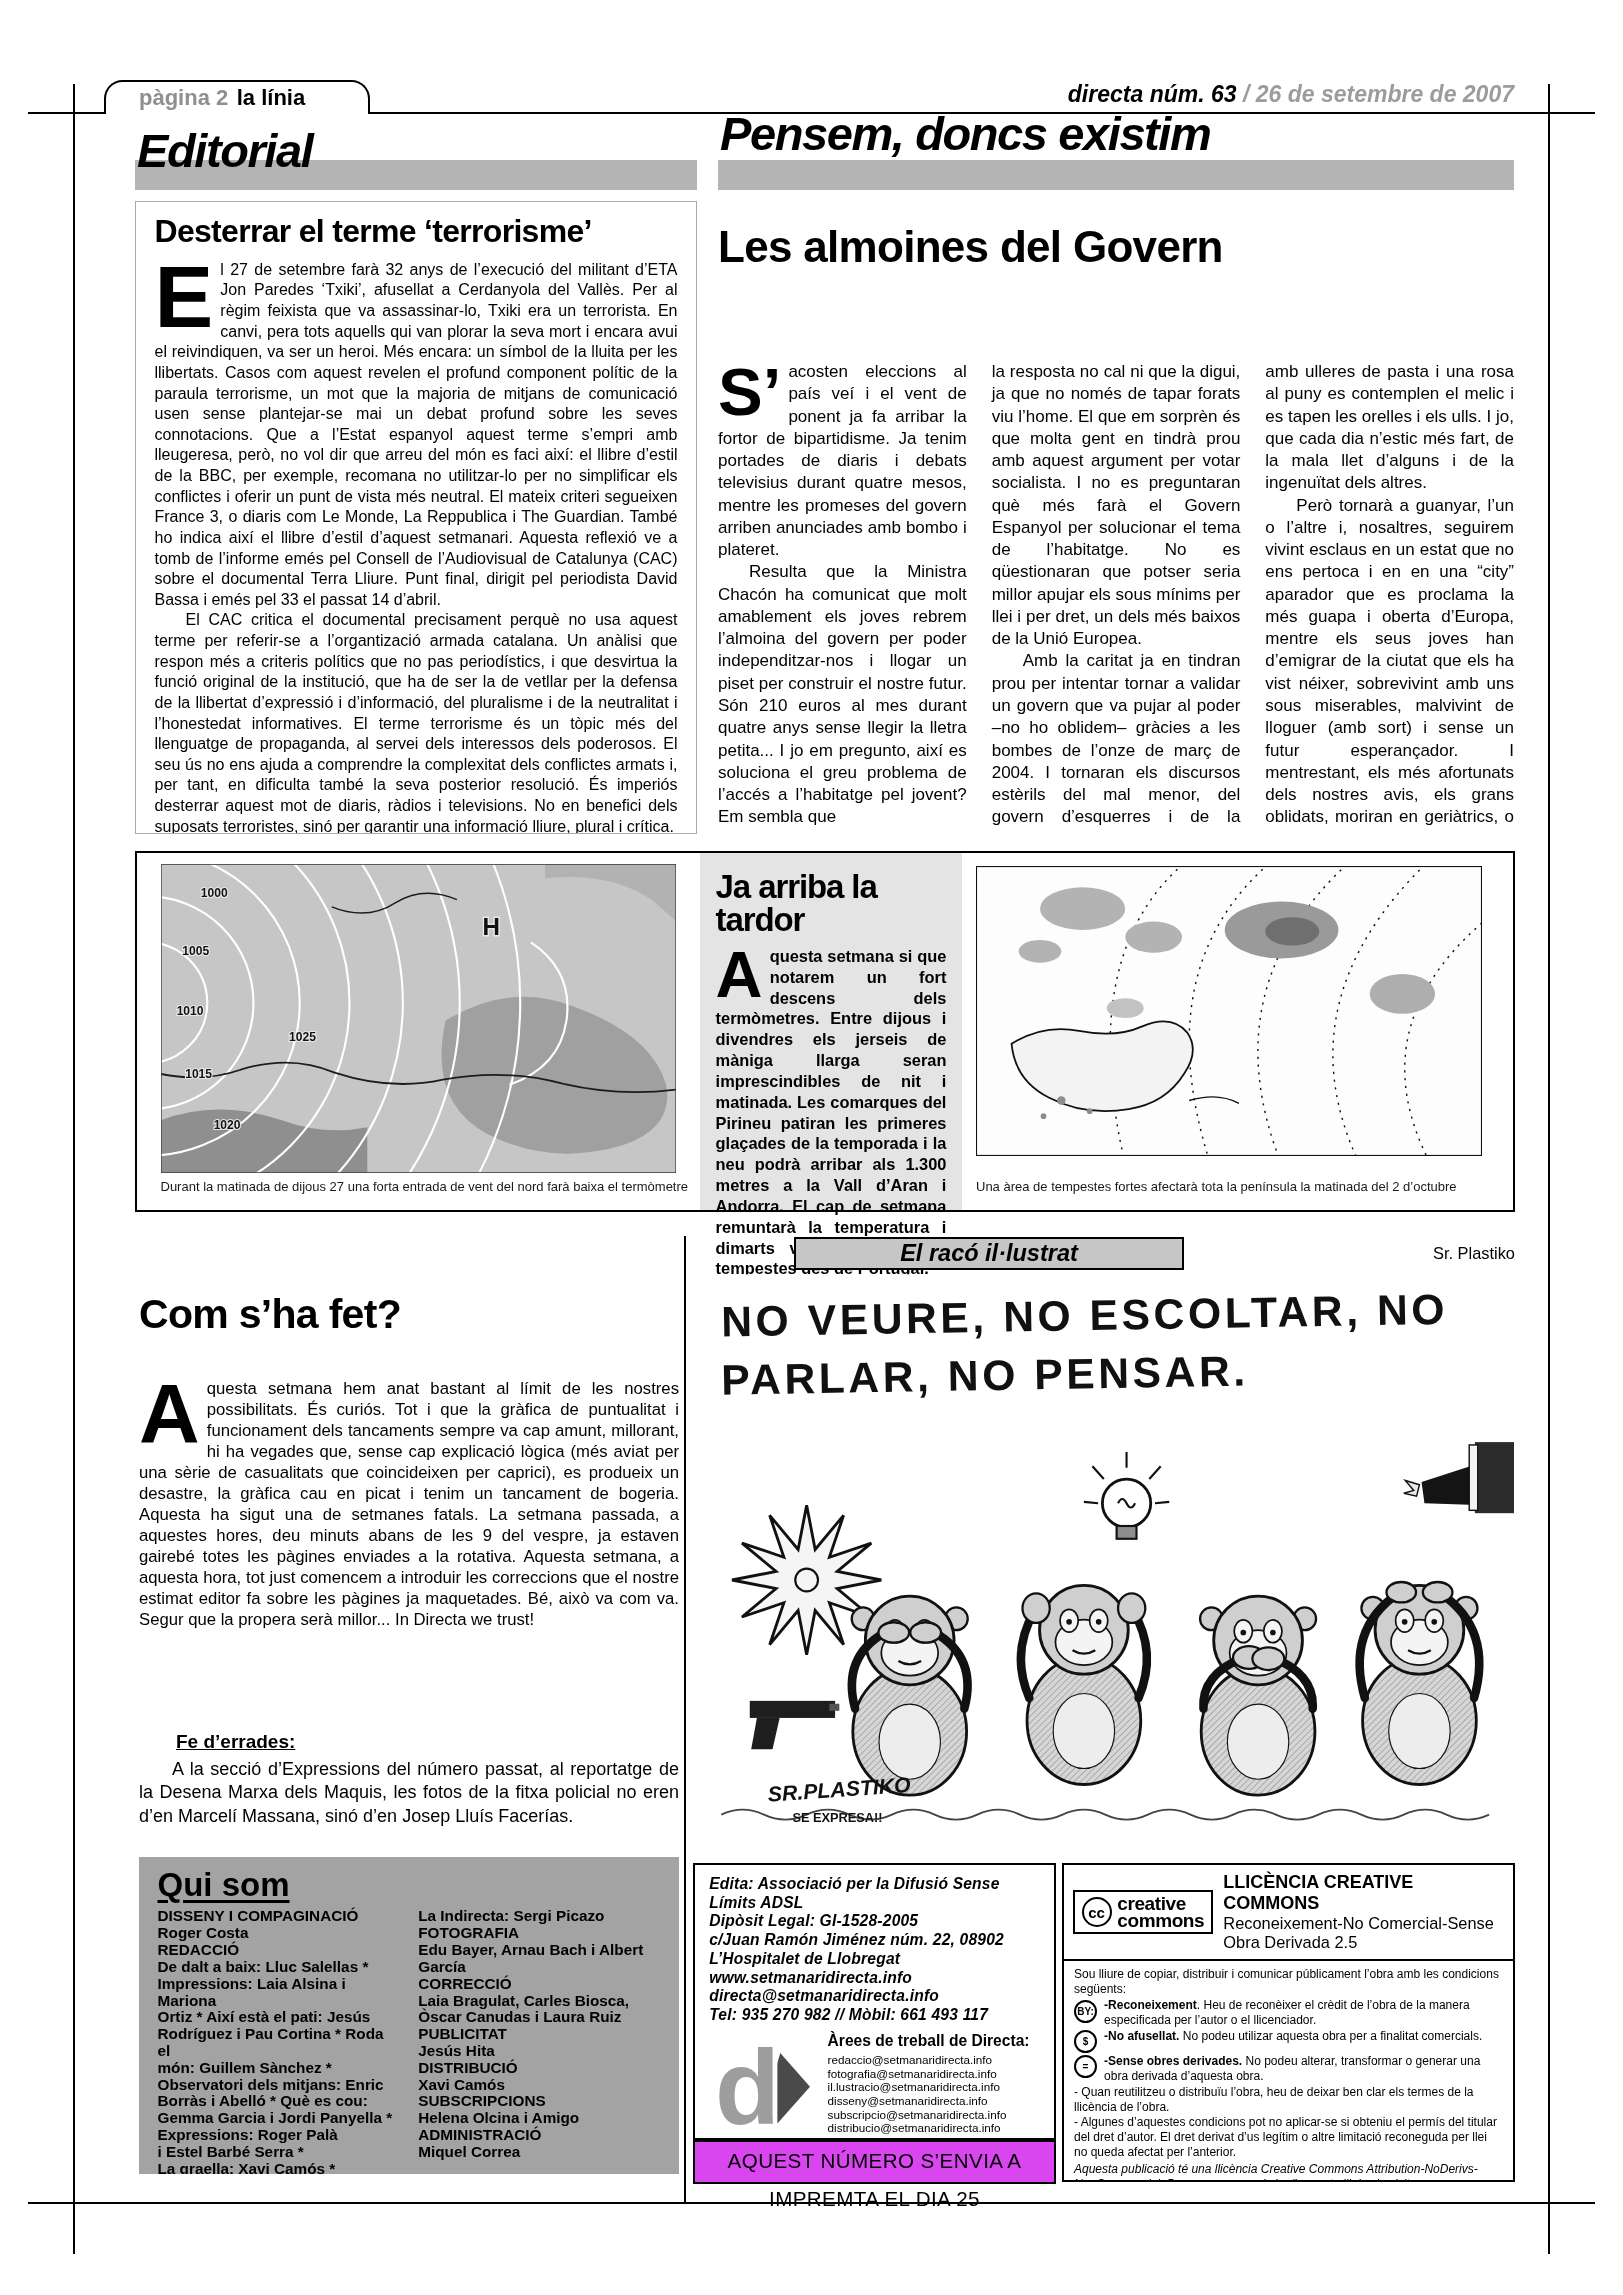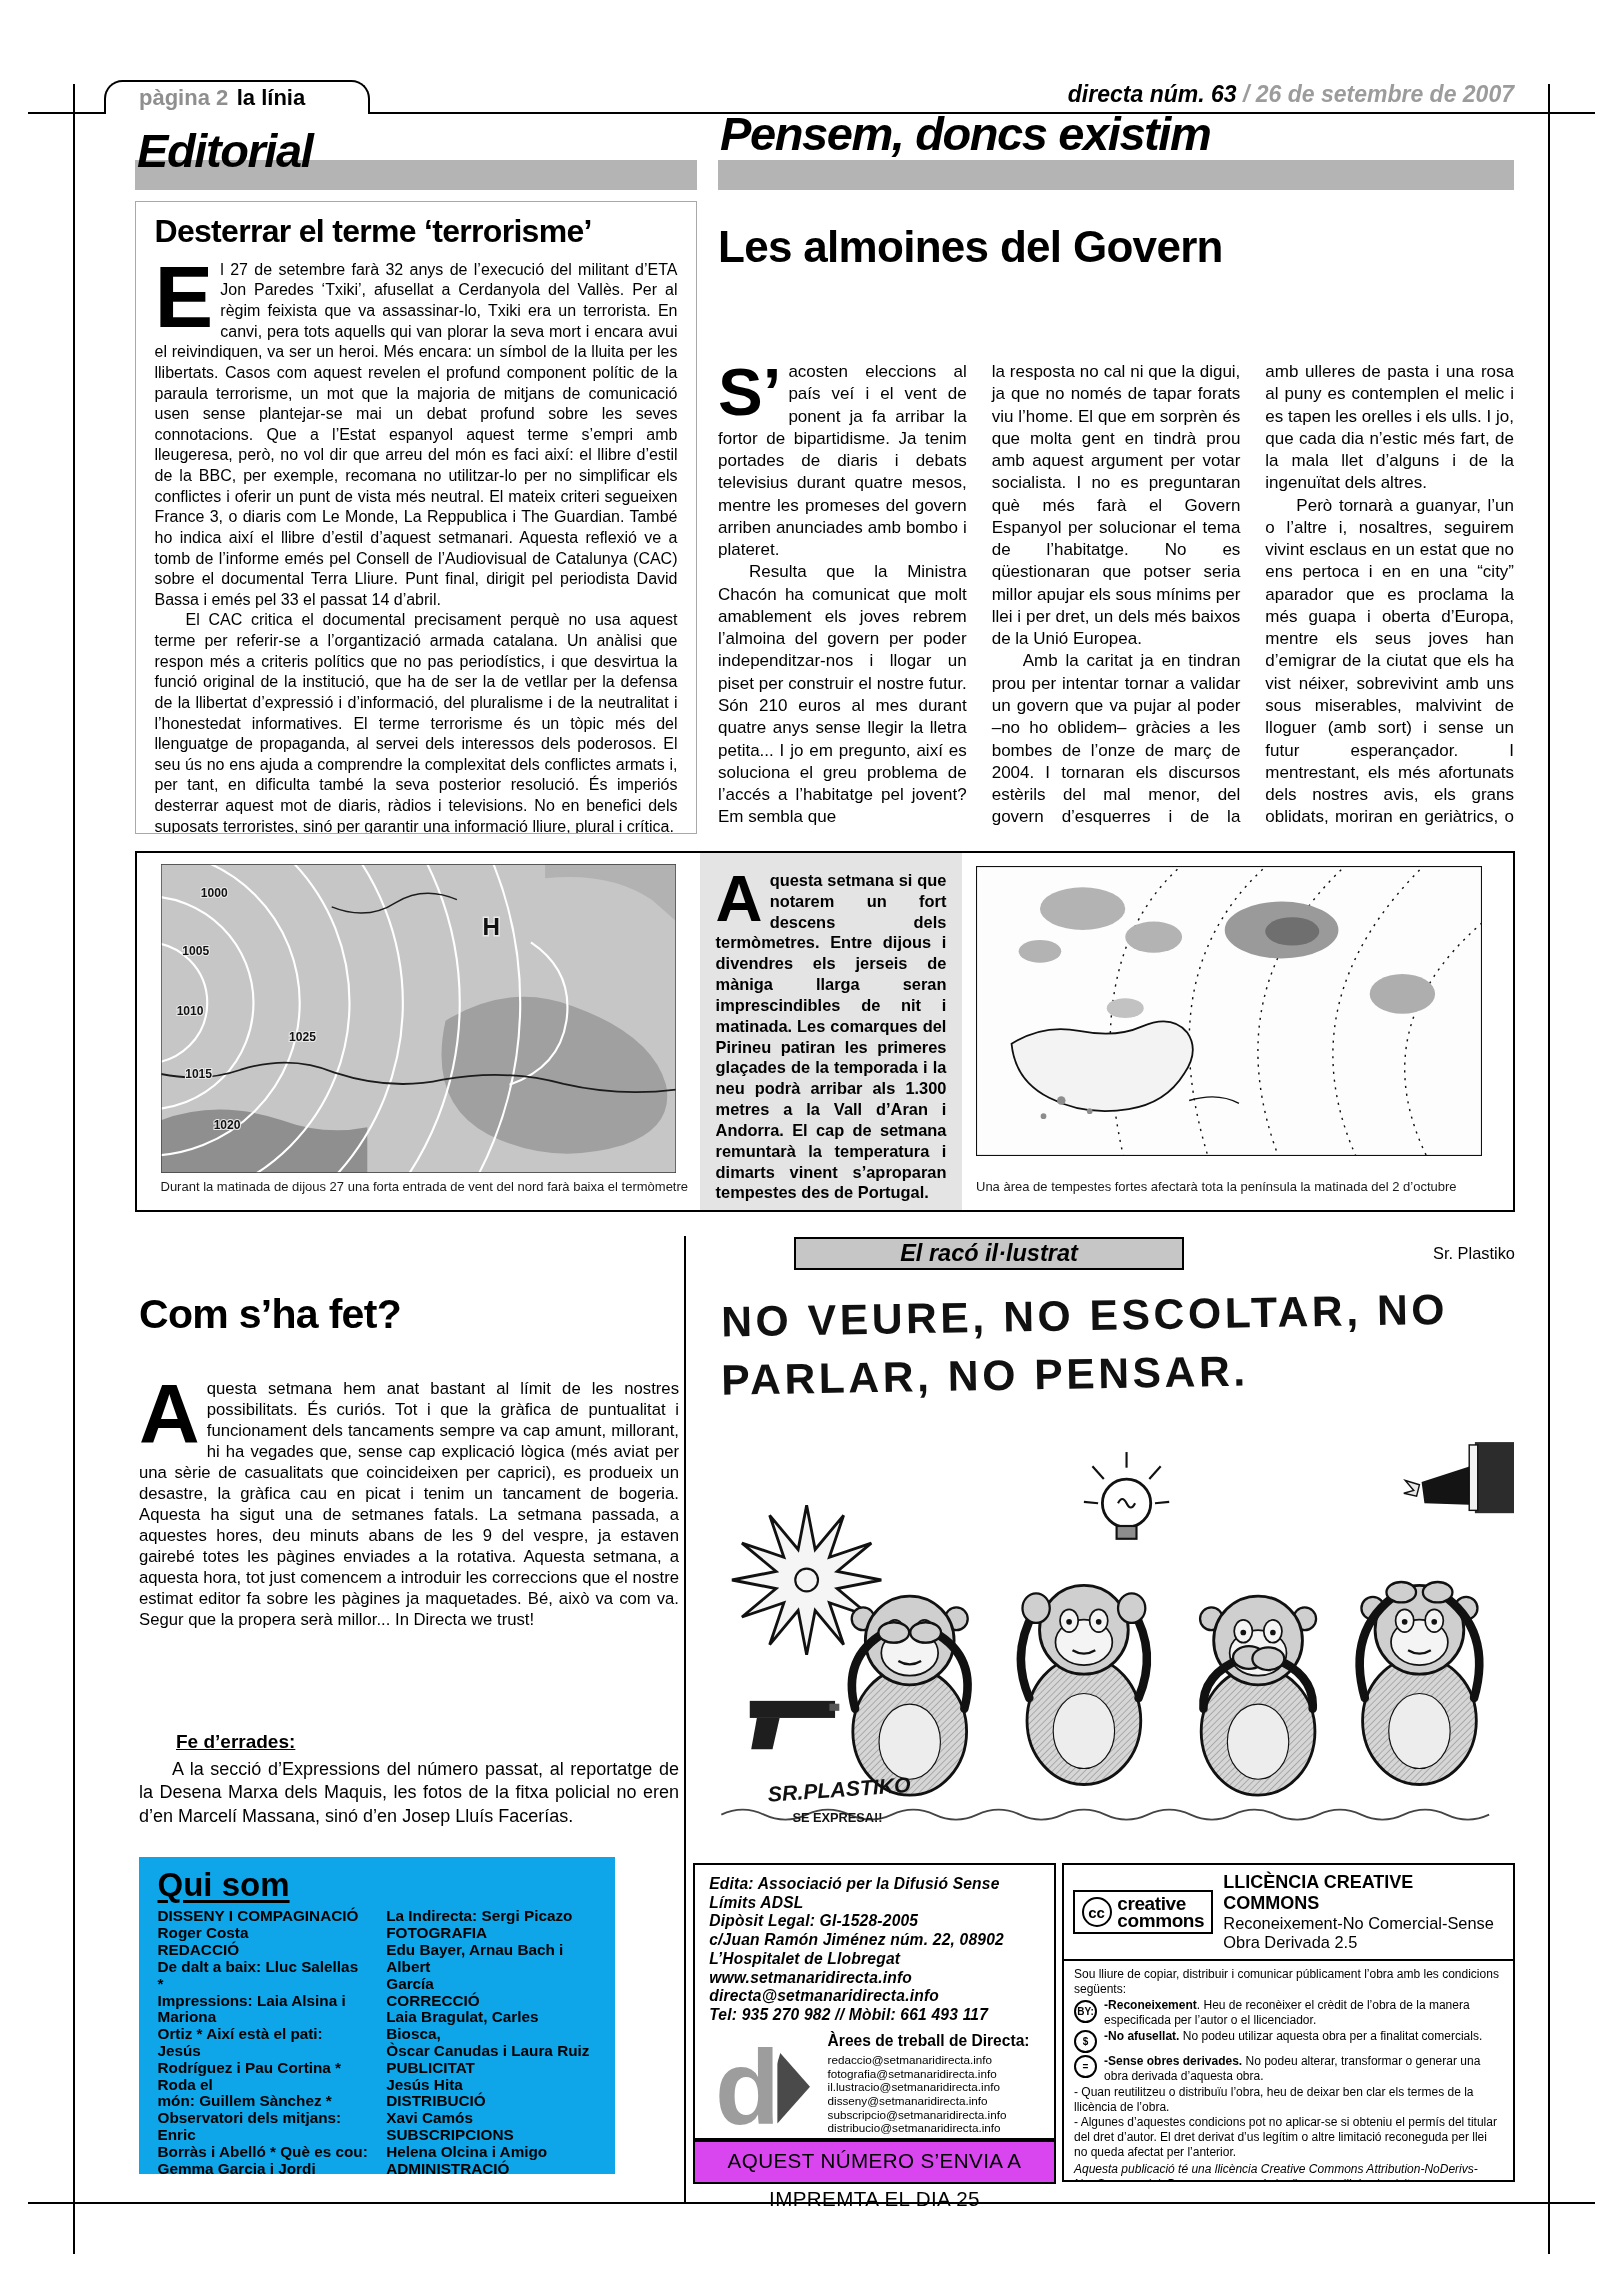--- a/index.html
+++ b/index.html
@@ -71,21 +71,21 @@
   #illustration{left:700px;top:1274px;width:814px;height:558px;}
 
   
   #coms-headline{left:139px;top:1294px;font-size:41px;font-weight:bold;letter-spacing:-0.7px;line-height:1;}
   #coms-body{left:139px;top:1378px;width:540px;font-size:16.7px;line-height:1.26;text-align:justify;}
   .it{}
   #errades-title{left:176px;top:1731px;font-size:19px;font-weight:bold;text-decoration:underline;}
   #errades-body{left:139px;top:1758px;width:540px;font-size:18px;line-height:1.3;text-align:justify;text-indent:33px;}
 
   
-  #quisom{left:139px;top:1857px;width:476px;height:317px;background:#0ea5e9;padding:11.4px 18.5px;box-sizing:border-box;overflow:hidden;}
+  #quisom{left:139px;top:1857px;width:540px;height:317px;background:#a3a3a3;padding:11.4px 18.5px;box-sizing:border-box;overflow:hidden;}
   #quisom h3{margin:0 0 7.1px;font-size:33px;text-decoration:underline;text-underline-offset:4.3px;line-height:1;}
   .qs-cols{display:flex;gap:18.5px;}
   .qs-col{font-size:15.3px;font-weight:bold;line-height:1.1;white-space:pre-line;width:252px;}
 
   
   #edita{left:693px;top:1863px;width:363px;height:277px;border:2.8px solid #000;box-sizing:border-box;padding:10px 14.2px 0;overflow:hidden;background:#fff;}
   .edita-lines{font-size:15.6px;font-weight:bold;font-style:italic;line-height:1.2;white-space:pre-line;letter-spacing:0.2px;}
   .edita-row{display:flex;margin-top:5.7px;}
   .dlogo{width:107px;height:112px;flex:none;}
   .arees{margin-left:11.4px;}
@@ -189,20 +189,21 @@
       <text class="map-lbl" x="22" y="212">1010</text>
       <text class="map-lbl" x="34" y="300">1015</text>
       <text class="map-lbl" x="74" y="372">1020</text>
       <text class="map-lbl" x="180" y="248">1025</text>
       <text class="map-h" x="452" y="100">H</text>
       <rect width="724" height="434" fill="none" stroke="#444" stroke-width="2"></rect>
     </svg>
     <div class="inner wcap wcap-left">Durant la matinada de dijous 27 una forta entrada de vent del nord farà baixa el termòmetre</div>
 
     <div class="inner wgray">
+      <h3 class="wtitle">Ja arriba la tardor</h3>
       <p class="wbody"><span class="dropcap cap-a">A</span><span>questa setmana si que notarem un fort descens dels termòmetres. Entre dijous i divendres els jerseis de màniga llarga seran imprescindibles de nit i matinada. Les comarques del Pirineu patiran les primeres glaçades de la temporada i la neu podrà arribar als 1.300 metres a la Vall d’Aran i Andorra. El cap de setmana remuntarà la temperatura i dimarts vinent s’aproparan tempestes des de Portugal.</span></p>
     </div>
 
     <svg class="inner wmap-right" viewBox="0 0 712 408">
       <rect width="712" height="408" fill="#fdfdfd" stroke="#111" stroke-width="3"></rect>
       <g stroke="#111" stroke-width="2" fill="none" stroke-dasharray="3 8">
         <path d="M420,-10 Q240,140 330,420"></path>
         <path d="M530,-10 Q330,170 430,420"></path>
         <path d="M640,-10 Q430,190 540,420"></path>
         <path d="M712,80 Q540,230 640,420"></path>

